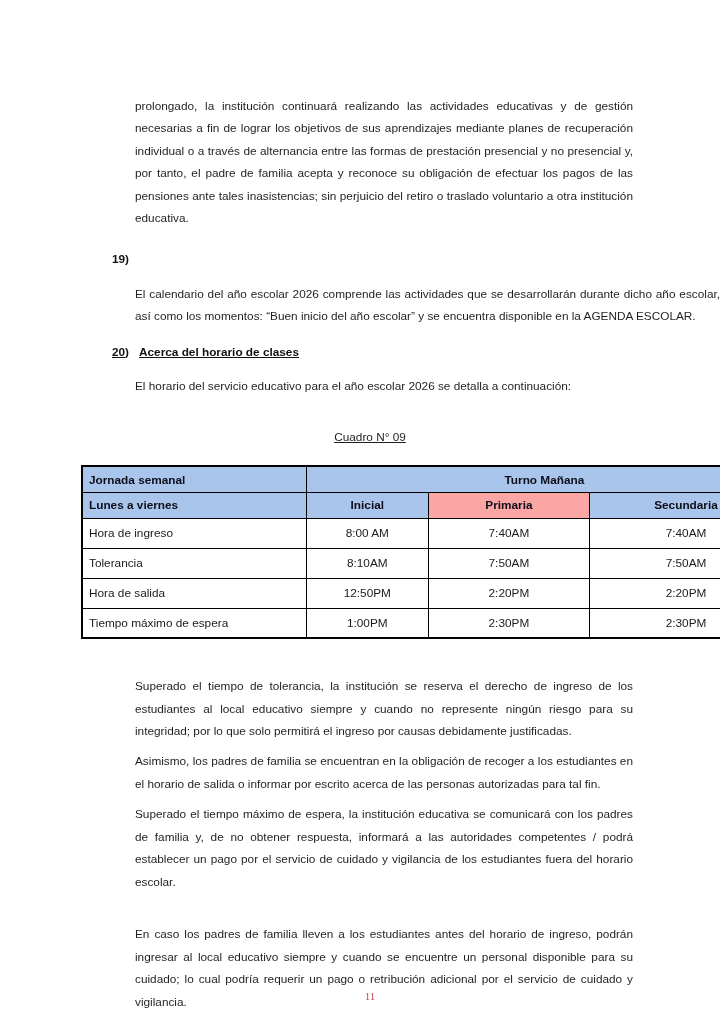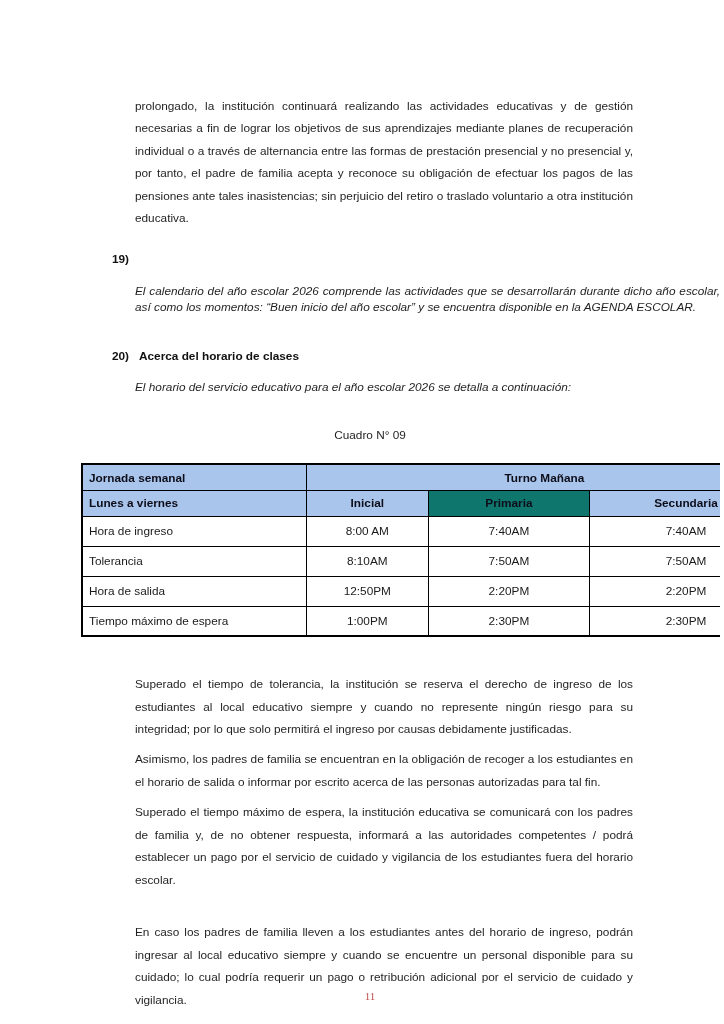--- a/index.html
+++ b/index.html
@@ -28,33 +28,33 @@
     line-height: 22.4px;
     font-weight: bold;
     color: #111111;
     display: flex;
   }
   .heading .num {
     width: 27px;
     flex: 0 0 27px;
   }
   .heading.h19 { margin-top: 7px; }
-  .heading.h20 { margin-top: 18px; }
+  .heading.h20 { margin-top: 2px; text-decoration: underline; }
   .section-body {
     margin-left: 115px;
-    line-height: 16px;
+    line-height: 22px;
     text-align: justify;
     color: #1f1f1f;
-    font-style: italic;
   }
   .table-caption {
     margin-top: 24px;
     text-align: center;
     line-height: 16px;
     color: #1f1f1f;
+    text-decoration: underline;
   }
   table.schedule {
     margin-left: 65px;
     margin-top: 16px;
     width: 703px;
     border-collapse: collapse;
     border: 2.5px solid #000000;
     table-layout: fixed;
   }
   table.schedule td, table.schedule th {
@@ -117,21 +117,21 @@
         <col class="col-secundaria">
       </colgroup>
       <tbody>
         <tr>
           <td class="hdr cell-left" style="background: rgb(169, 197, 235);">Jornada semanal</td>
           <td class="hdr cell-center" colspan="3" style="background: rgb(169, 197, 235);">Turno Mañana</td>
         </tr>
         <tr>
           <td class="hdr cell-left" style="background: rgb(169, 197, 235);">Lunes a viernes</td>
           <td class="hdr cell-center" style="background: rgb(169, 197, 235);">Inicial</td>
-          <td class="hdr cell-center" style="background: #0f766e;">Primaria</td>
+          <td class="hdr cell-center" style="background: #fca5a5;">Primaria</td>
           <td class="hdr cell-center" style="background: rgb(169, 197, 235);">Secundaria</td>
         </tr>
         <tr class="data-row">
           <td class="cell-left">Hora de ingreso</td>
           <td class="cell-center">8:00 AM</td>
           <td class="cell-center">7:40AM</td>
           <td class="cell-center">7:40AM</td>
         </tr>
         <tr class="data-row">
           <td class="cell-left">Tolerancia</td>

